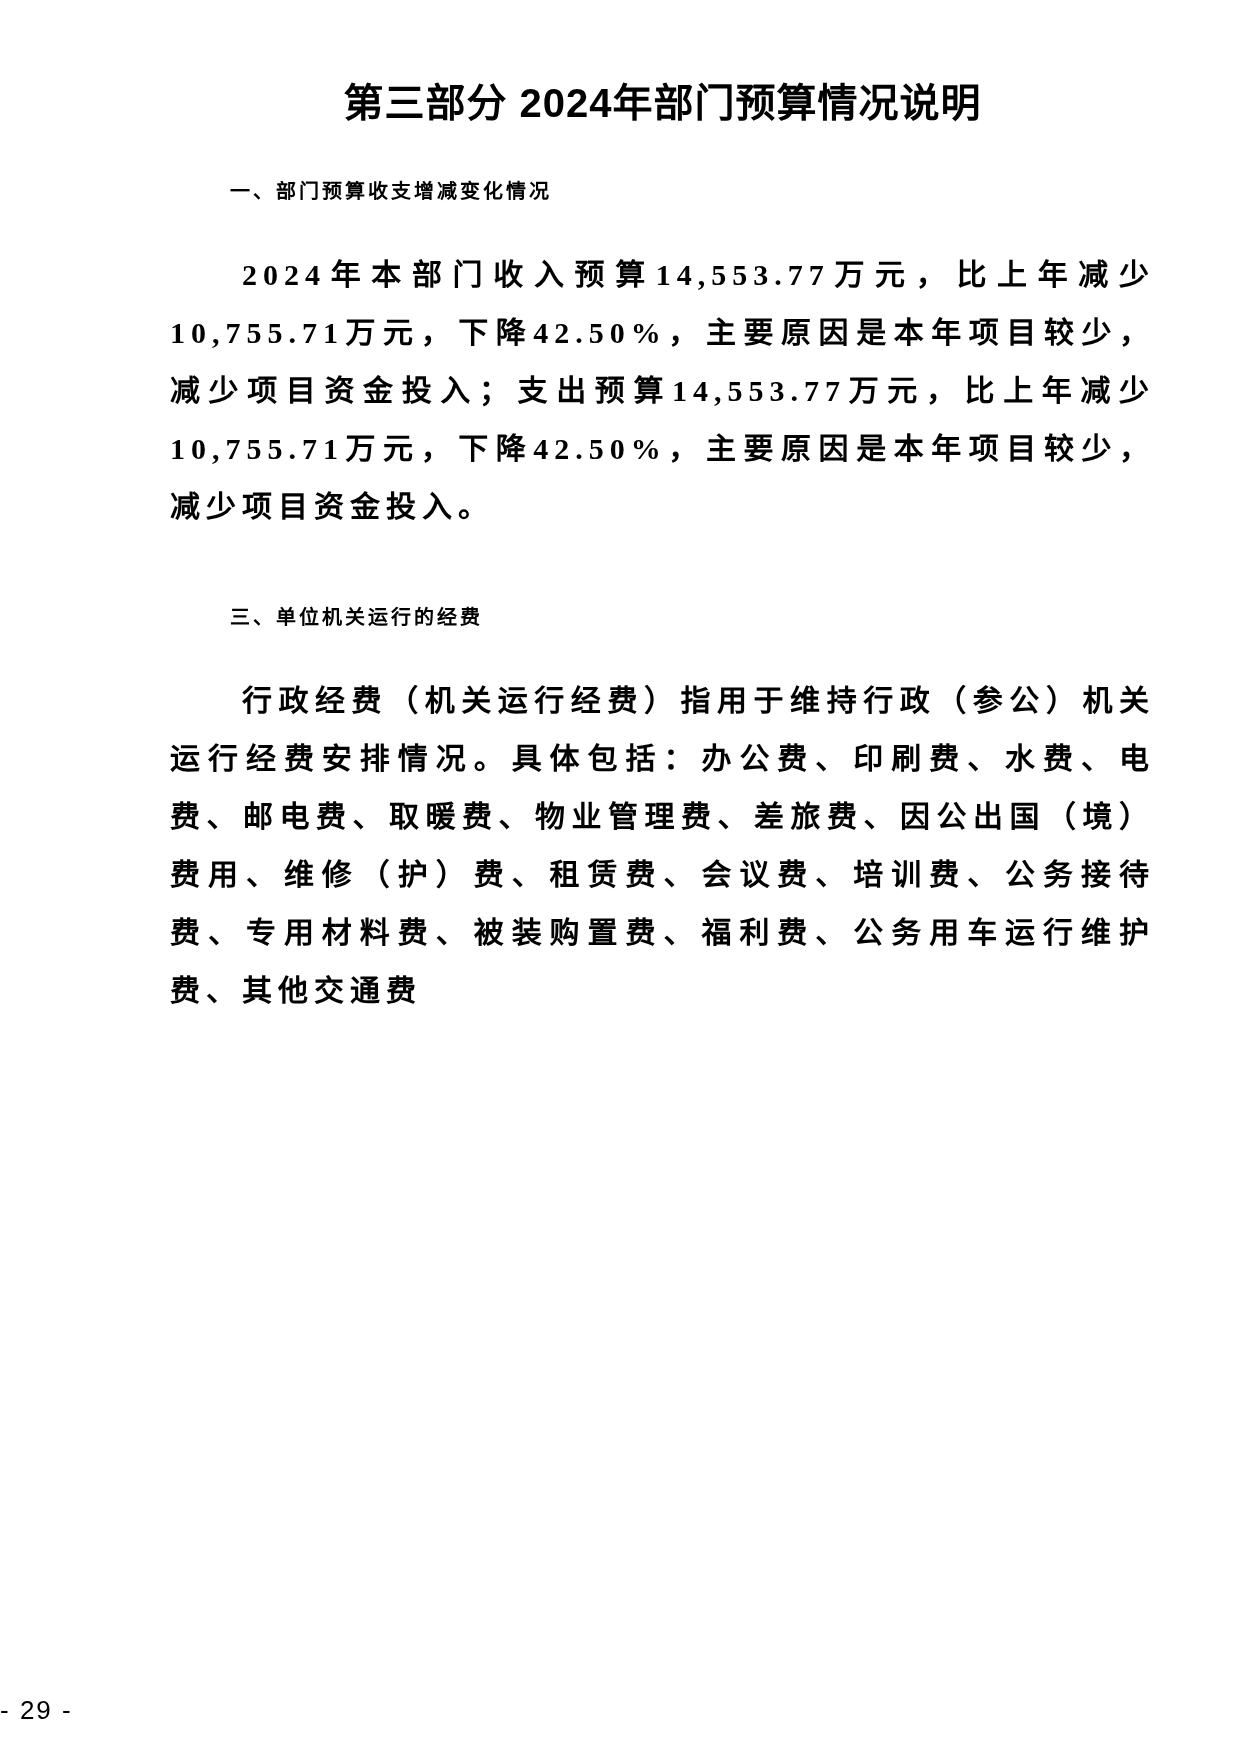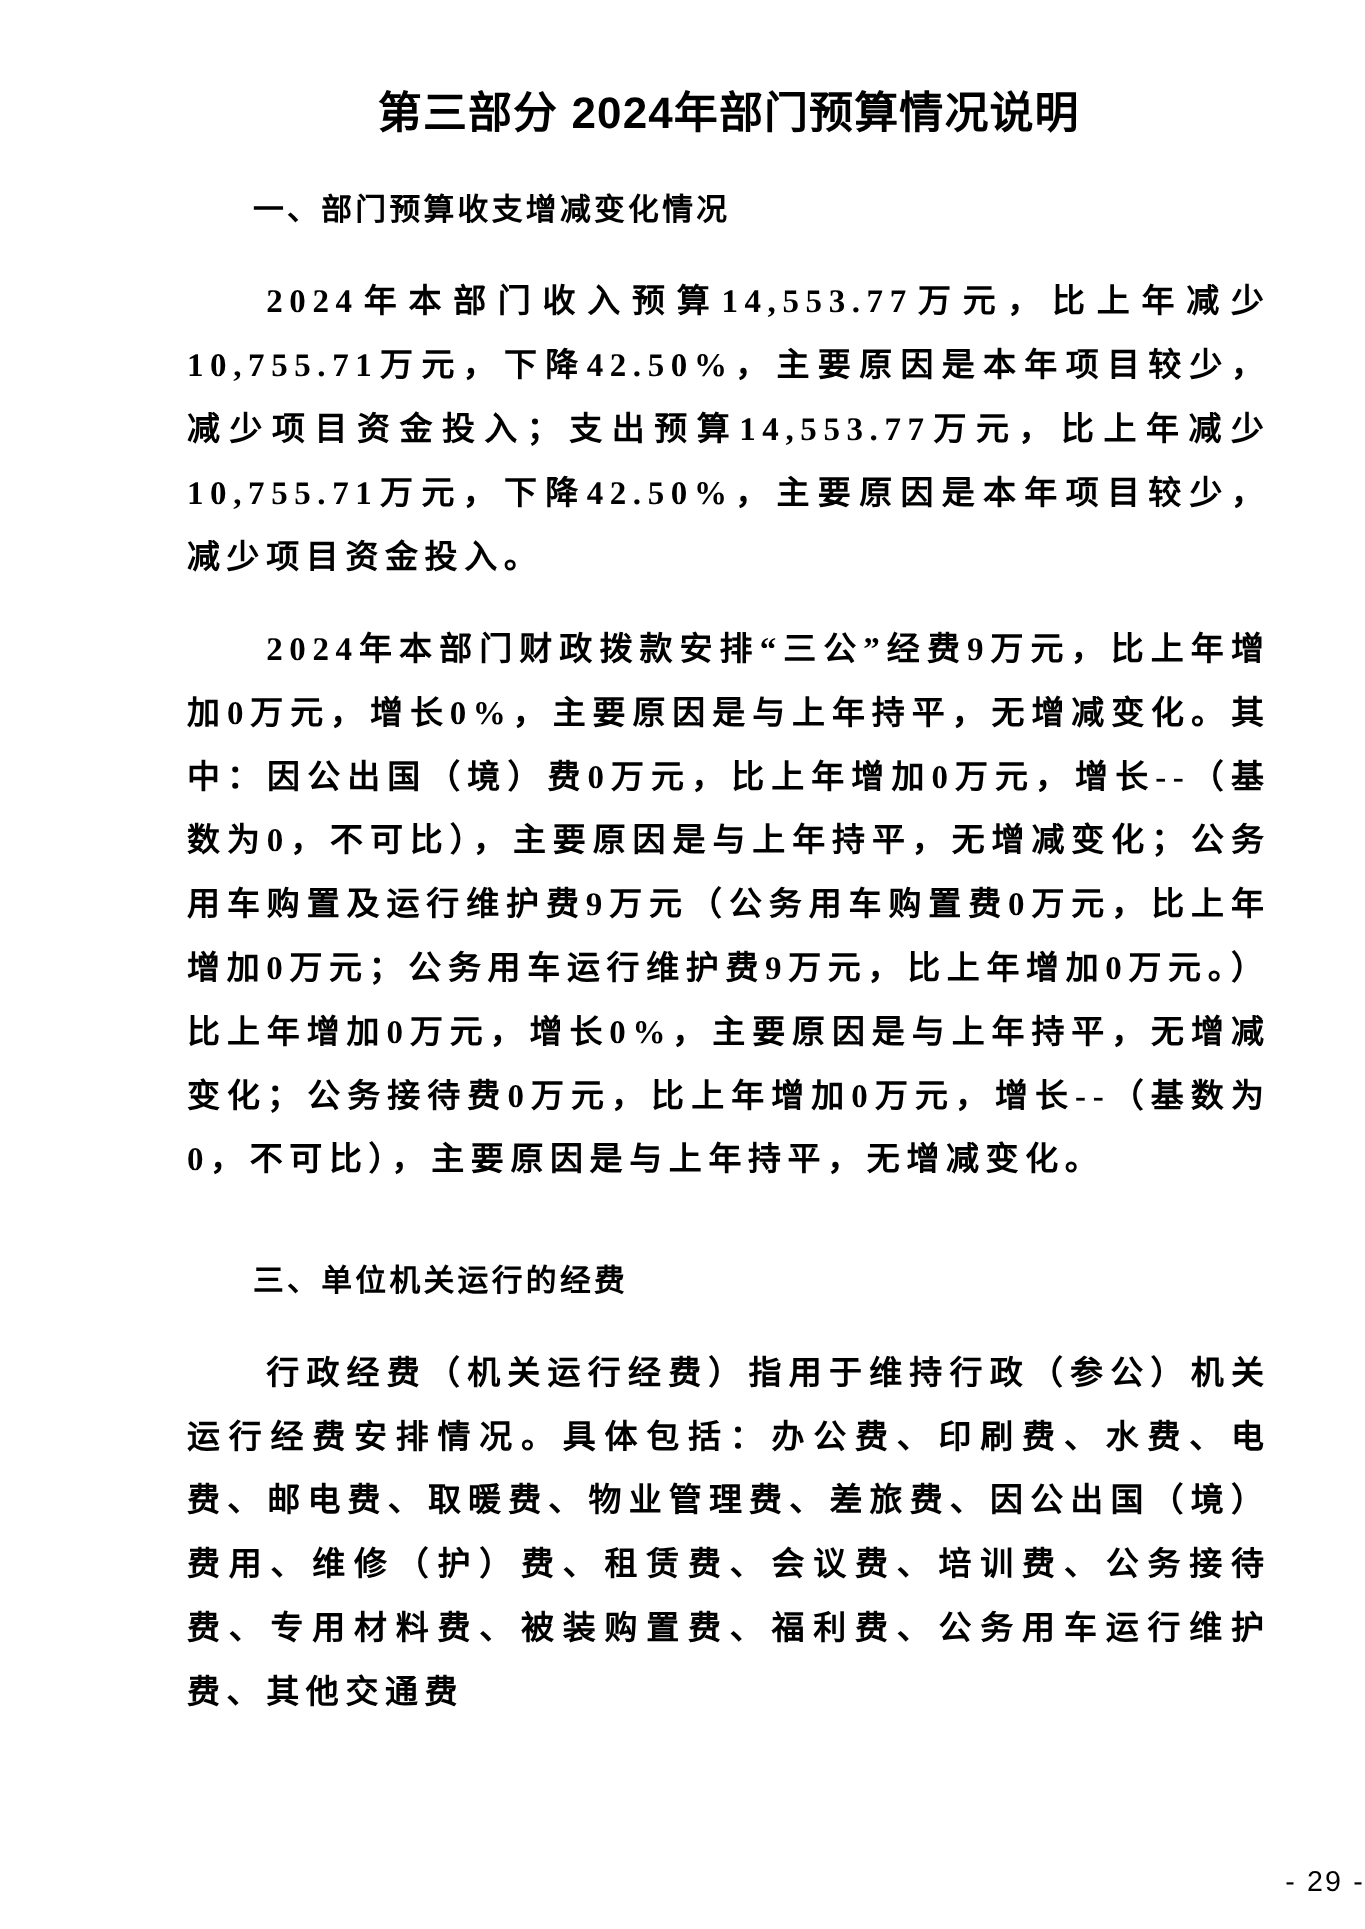--- a/index.html
+++ b/index.html
@@ -29,21 +29,21 @@
     font-weight: bold;
     font-size: 40px;
     line-height: 50px;
     letter-spacing: 1px;
     white-space: nowrap;
   }
   .sec-heading {
     margin: 52px 0 0 60px;  
     font-family: "Liberation Sans", "DejaVu Sans", sans-serif;
     font-weight: bold;
-    font-size: 28px;
+    font-size: 20px;
     line-height: 58px;
     letter-spacing: 3px;
     white-space: nowrap;
   }
   section:first-of-type .sec-heading {
     margin-top: 34px;
   }
   .body-para {
     margin: 26px 0 0 0;
     font-size: 30px;
@@ -52,41 +52,40 @@
     text-align: justify;
     text-indent: 72px;   
     text-justify: inter-character;
     font-weight: bold;
   }
   .page-number {
     position: absolute;
     left: 0;
     right: 0;
     bottom: 28px;
-    text-align: right;
+    text-align: left;
     font-family: "Liberation Sans", "DejaVu Sans", sans-serif;
     font-size: 26px;
     letter-spacing: 2px;
   }
 </style>
 </head>
 <body>
 
 <div class="page">
   <div class="content">
 
     <h1 class="doc-title">第三部分 2024年部门预算情况说明</h1>
 
     <section>
       <h2 class="sec-heading">一、部门预算收支增减变化情况</h2>
       <p class="body-para">2024年本部门收入预算14,553.77万元，比上年减少10,755.71万元，下降42.50%，主要原因是本年项目较少，减少项目资金投入；支出预算14,553.77万元，比上年减少10,755.71万元，下降42.50%，主要原因是本年项目较少，减少项目资金投入。</p>
     </section>
 
     <section>
-      <p class="body-para">2024年本部门财政拨款安排“三公”经费9万元，比上年增加0万元，增长0%，主要原因是与上年持平，无增减变化。其中：因公出国（境）费0万元，比上年增加0万元，增长--（基数为0，不可比），主要原因是与上年持平，无增减变化；公务用车购置及运行维护费9万元（公务用车购置费0万元，比上年增加0万元；公务用车运行维护费9万元，比上年增加0万元。）比上年增加0万元，增长0%，主要原因是与上年持平，无增减变化；公务接待费0万元，比上年增加0万元，增长--（基数为0，不可比），主要原因是与上年持平，无增减变化。</p>
     </section>
 
     <section>
       <h2 class="sec-heading">三、单位机关运行的经费</h2>
       <p class="body-para">行政经费（机关运行经费）指用于维持行政（参公）机关运行经费安排情况。具体包括：办公费、印刷费、水费、电费、邮电费、取暖费、物业管理费、差旅费、因公出国（境）费用、维修（护）费、租赁费、会议费、培训费、公务接待费、专用材料费、被装购置费、福利费、公务用车运行维护费、其他交通费</p>
     </section>
 
   </div>
 
   <div class="page-number">- 29 -</div>

